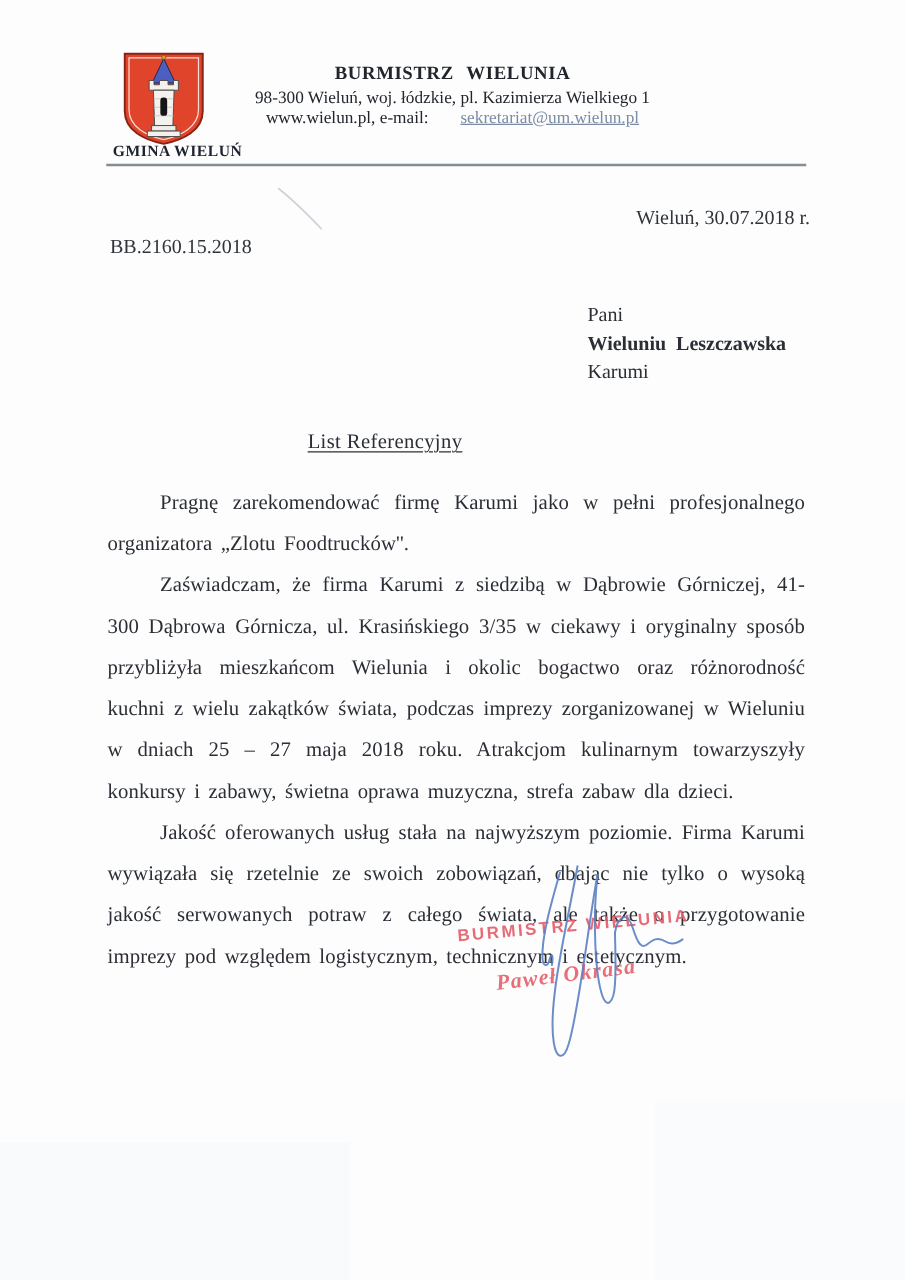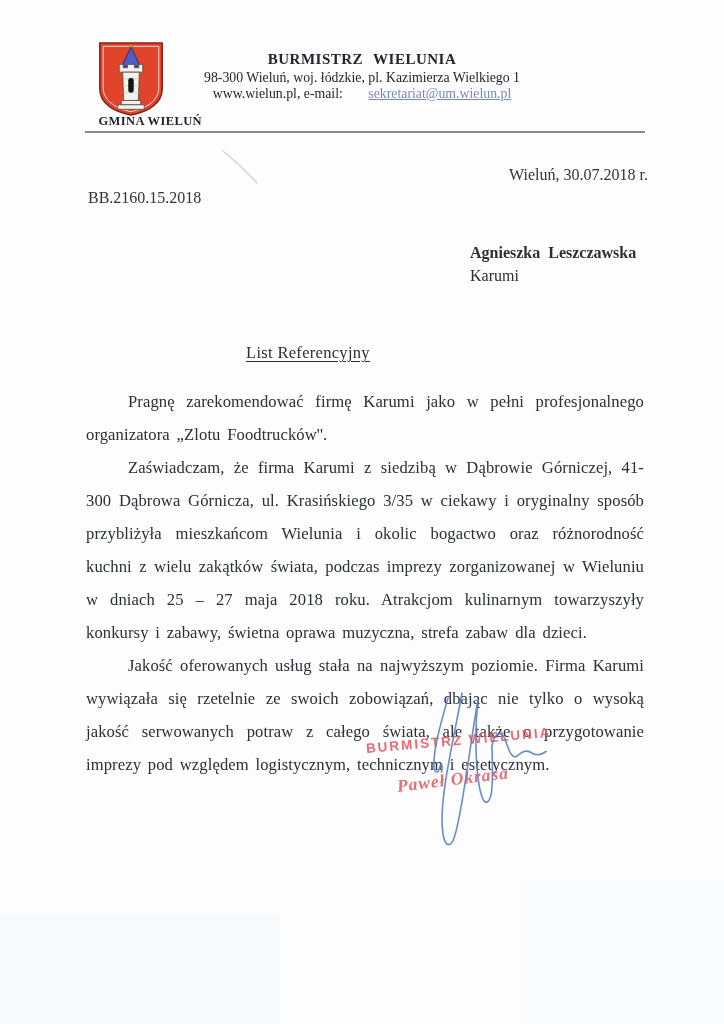--- a/index.html
+++ b/index.html
@@ -23,21 +23,21 @@
   .scan-tint-r{
     position:absolute;right:0;top:880px;width:200px;height:144px;
     background:#f6f8fa;opacity:.45;pointer-events:none;
   }
 
   
   .crest{position:absolute;left:95px;top:40px;width:72px;height:78px;}
   .crest-caption{
     position:absolute;left:82px;top:114px;width:120px;
     font-size:12.5px;font-weight:bold;color:#1d2430;letter-spacing:.4px;
-    text-align:right;
+    text-align:center;
   }
   .header-block{
     position:absolute;left:62px;top:52px;width:600px;
     text-align:center;line-height:15.8px;font-size:13.8px;color:#22262c;
   }
   .header-title{font-size:15px;font-weight:bold;letter-spacing:.5px;word-spacing:6px;margin-bottom:2px;}
   .header-email{color:#7b8ba6;text-decoration:underline;cursor:pointer;margin-left:22px;}
   .header-rule{
     position:absolute;left:85px;top:131px;width:560px;height:0;
     border-top:2px solid #858d94;
@@ -128,21 +128,22 @@
   <div class="header-rule"></div>
 
   <svg class="pen-mark" viewBox="0 0 50 42">
     <path d="M8,6 Q22,17 42,38" fill="none" stroke="#c3c8cf" stroke-width="1.4" stroke-linecap="round" opacity="0.8"></path>
   </svg>
 
   <div class="date-line">Wieluń, 30.07.2018 r.</div>
   <div class="ref-number">BB.2160.15.2018</div>
 
   <div class="recipient">
-    <div class="name">Agnieszka  Leszczawska</div>
+    <div>Pani</div>
+    <div class="name">Wieluniu  Leszczawska</div>
     <div>Karumi</div>
   </div>
 
   <div class="doc-title"><span>List Referencyjny</span></div>
 
   <div class="body-text">
     <p>Pragnę zarekomendować  firmę Karumi  jako w pełni profesjonalnego organizatora „Zlotu Foodtrucków''.</p>
     <p>Zaświadczam, że firma Karumi z siedzibą w Dąbrowie Górniczej, 41- 300 Dąbrowa Górnicza, ul. Krasińskiego 3/35 w ciekawy i oryginalny sposób przybliżyła mieszkańcom Wielunia i okolic bogactwo oraz różnorodność kuchni z wielu zakątków świata, podczas imprezy zorganizowanej w Wieluniu w dniach 25 – 27 maja 2018 roku. Atrakcjom kulinarnym towarzyszyły  konkursy i zabawy, świetna oprawa muzyczna, strefa zabaw dla dzieci.</p>
     <p>Jakość oferowanych usług stała na najwyższym poziomie. Firma Karumi wywiązała się rzetelnie ze swoich zobowiązań, dbając nie tylko o wysoką jakość serwowanych potraw z całego świata, ale także o przygotowanie imprezy pod względem logistycznym, technicznym i estetycznym.</p>
   </div>

